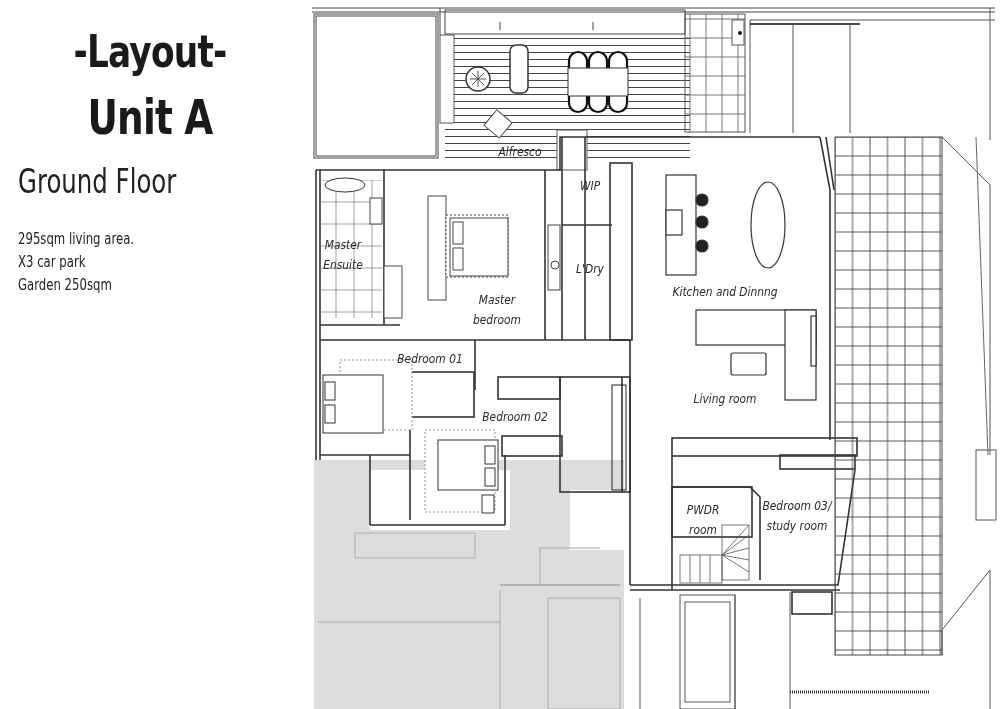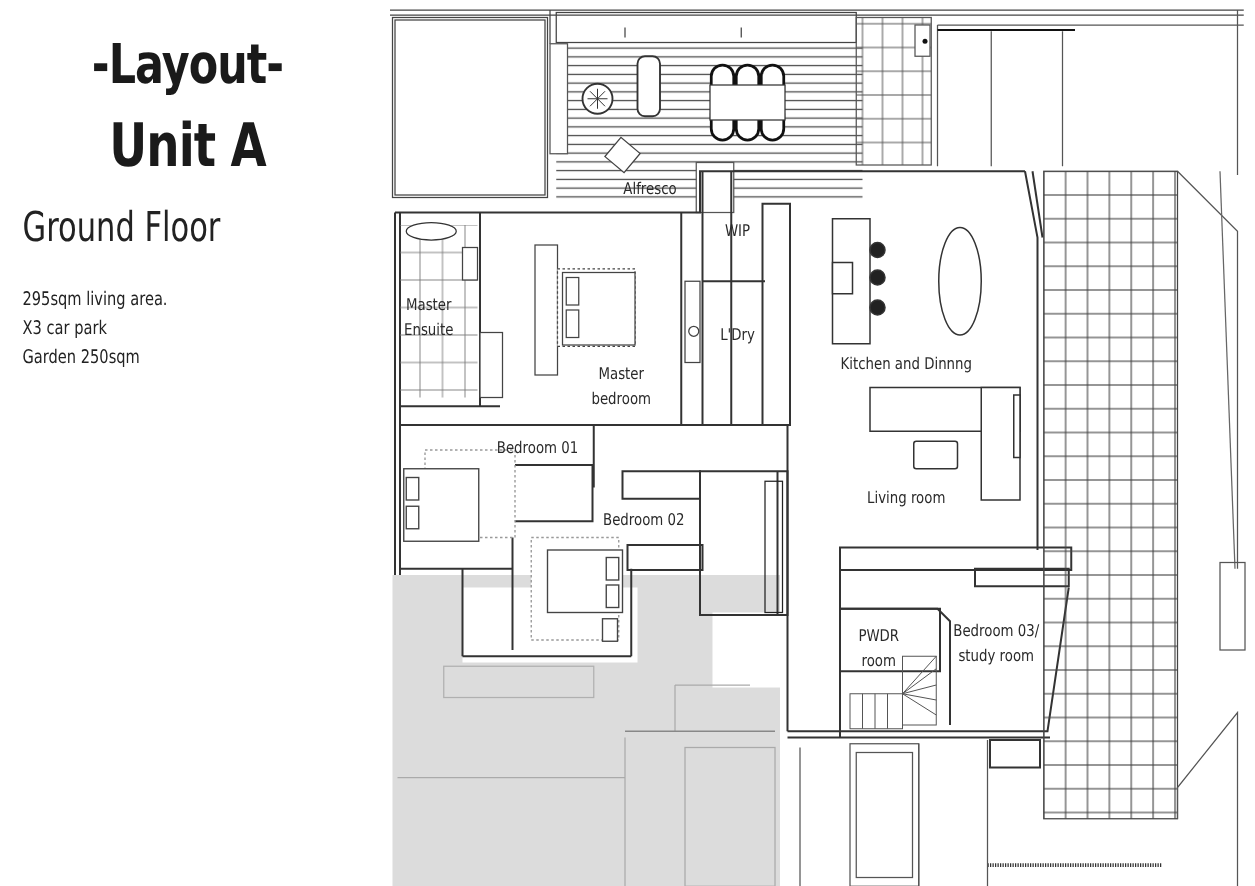--- a/index.html
+++ b/index.html
@@ -3,21 +3,21 @@
 <meta charset="utf-8">
 <style>
   html, body { margin:0; padding:0; background:#ffffff; }
   body { width:1004px; height:709px; position:relative; overflow:hidden; font-family:"DejaVu Sans Condensed","DejaVu Sans", sans-serif; }
   .title-block { position:absolute; left:0; top:0; width:300px; }
   .title1 { position:absolute; left:0; width:300px; top:24px; text-align:center; font-family:"DejaVu Sans", sans-serif; font-weight:bold; font-size:44px; letter-spacing:-1px; color:#1a1a1a; transform:scaleX(0.78); transform-origin:center; line-height:56px; }
   .title2 { position:absolute; left:0; width:300px; top:86px; text-align:center; font-family:"DejaVu Sans", sans-serif; font-weight:bold; font-size:48px; letter-spacing:-1px; color:#1a1a1a; transform:scaleX(0.78); transform-origin:center; line-height:62px; }
   .subtitle { position:absolute; left:18px; top:160px; font-family:"DejaVu Sans", sans-serif; font-size:33px; color:#222; transform:scaleX(0.74); transform-origin:left; white-space:nowrap; line-height:44px; }
   .stats { position:absolute; left:18px; top:228px; font-family:"DejaVu Sans", sans-serif; font-size:15px; color:#222; line-height:23px; transform:scaleX(0.78); transform-origin:left; white-space:nowrap; }
   .stats div { margin:0; }
-  .plan { position:absolute; left:305px; top:0; width:699px; height:593px; }
+  .plan { position:absolute; left:305px; top:0; width:699px; height:593px;font-style:italic; }
   .room-label { position:absolute; font-family:"DejaVu Sans", sans-serif; font-size:13px; color:#2a2a2a; text-align:center; white-space:nowrap; transform:scaleX(0.82); transform-origin:center; line-height:20px; }
 </style>
 </head>
 <body>
 
 <div class="title-block">
   <div class="title1">-Layout-</div>
   <div class="title2">Unit A</div>
   <div class="subtitle">Ground Floor</div>
   <div class="stats">

